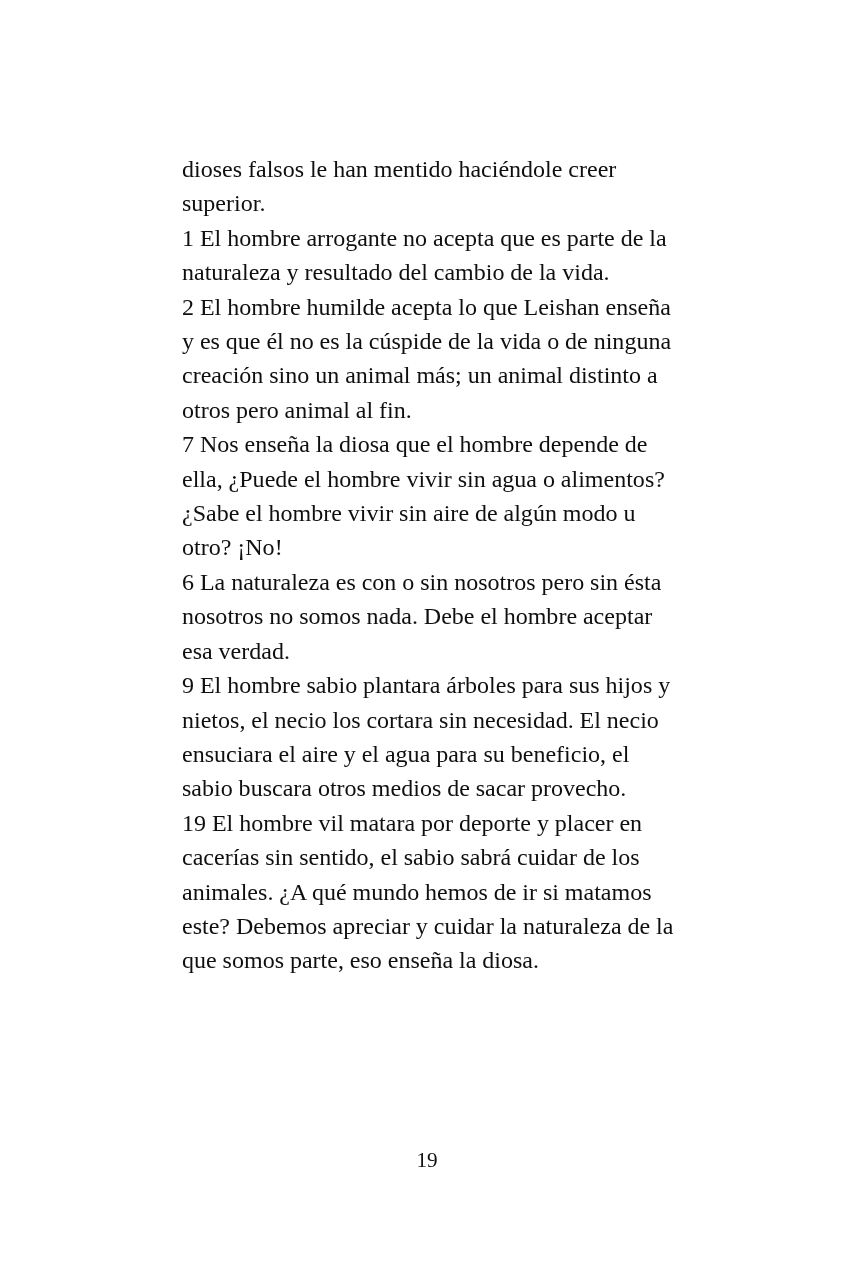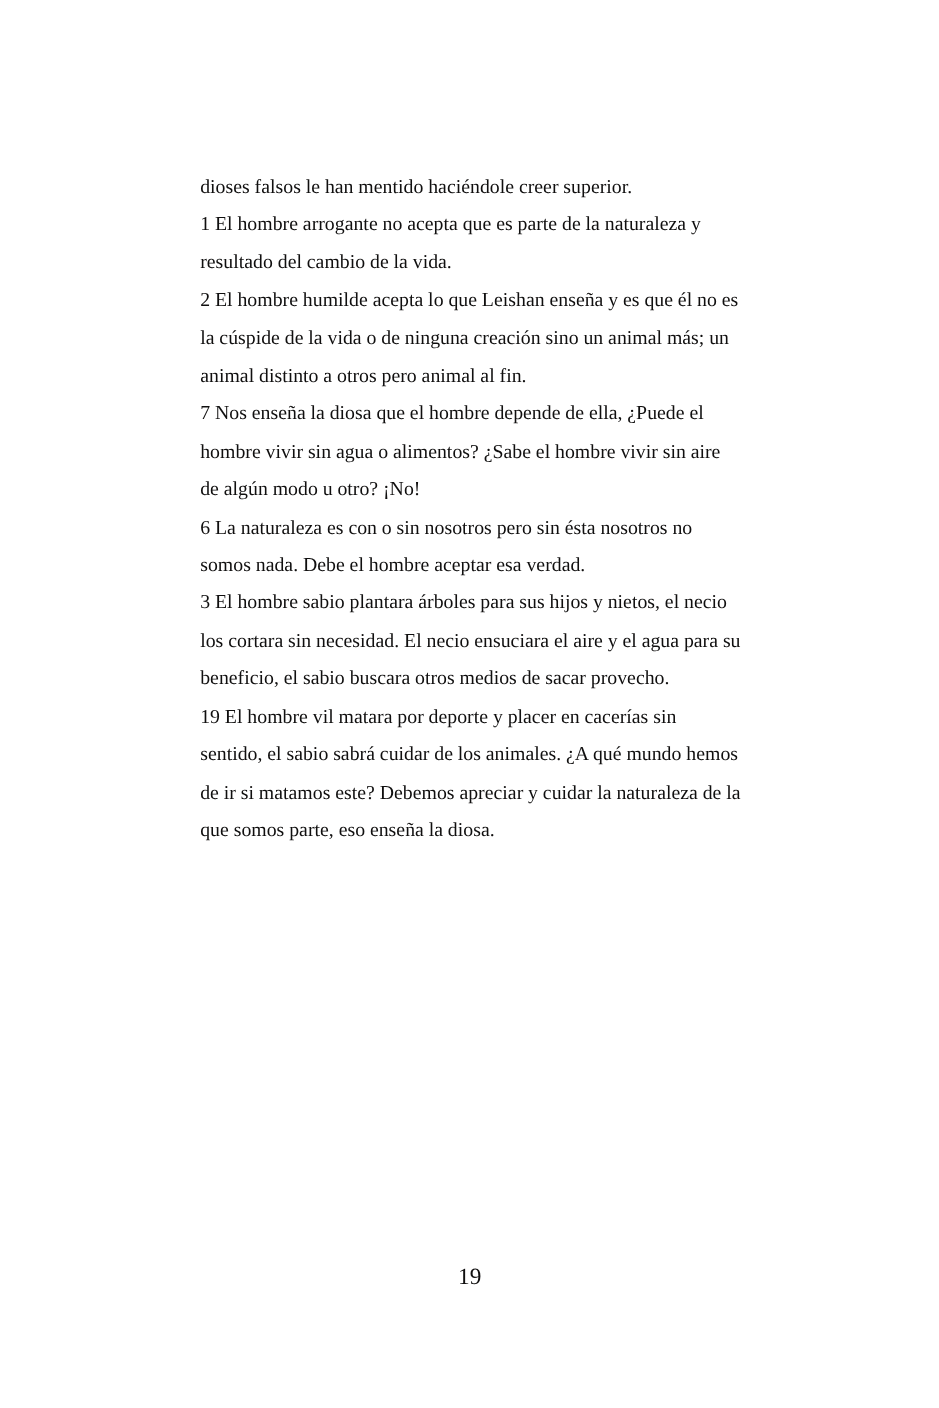--- a/index.html
+++ b/index.html
@@ -25,21 +25,21 @@
 
   .text-column {
     position: absolute;
     left: 182px;
     top: 152px;
     width: 492px;
   }
 
   .para {
     margin: 0;
-    font-size: 18px;
+    font-size: 24px;
     line-height: 34.4px;
     text-align: left;
     hyphens: none;
     -webkit-hyphens: none;
     word-spacing: -0.1px;
     letter-spacing: 0.01px;
   }
 
   .page-number {
     position: absolute;
@@ -56,19 +56,19 @@
 <body>
 
 <div class="page">
 
   <div class="text-column">
     <p class="para">dioses falsos le han mentido haciéndole creer superior.</p>
     <p class="para">1 El hombre arrogante no acepta que es parte de la naturaleza y resultado del cambio de la vida.</p>
     <p class="para">2 El hombre humilde acepta lo que Leishan enseña y es que él no es la cúspide de la vida o de ninguna creación sino un animal más; un animal distinto a otros pero animal al fin.</p>
     <p class="para">7 Nos enseña la diosa que el hombre depende de ella, ¿Puede el hombre vivir sin agua o alimentos? ¿Sabe el hombre vivir sin aire de algún modo u otro? ¡No!</p>
     <p class="para">6 La naturaleza es con o sin nosotros pero sin ésta nosotros no somos nada. Debe el hombre aceptar esa verdad.</p>
-    <p class="para">3 El hombre sabio plantara árboles para sus hijos y nietos, el necio los cortara sin necesidad. El necio ensuciara el aire y el agua para su beneficio, el sabio buscara otros medios de sacar provecho.</p>
+    <p class="para">9 El hombre sabio plantara árboles para sus hijos y nietos, el necio los cortara sin necesidad. El necio ensuciara el aire y el agua para su beneficio, el sabio buscara otros medios de sacar provecho.</p>
     <p class="para">19 El hombre vil matara por deporte y placer en cacerías sin sentido, el sabio sabrá cuidar de los animales. ¿A qué mundo hemos de ir si matamos este? Debemos apreciar y cuidar la naturaleza de la que somos parte, eso enseña la diosa.</p>
   </div>
 
   <div class="page-number">19</div>
 
 </div>
 
 </body></html>

